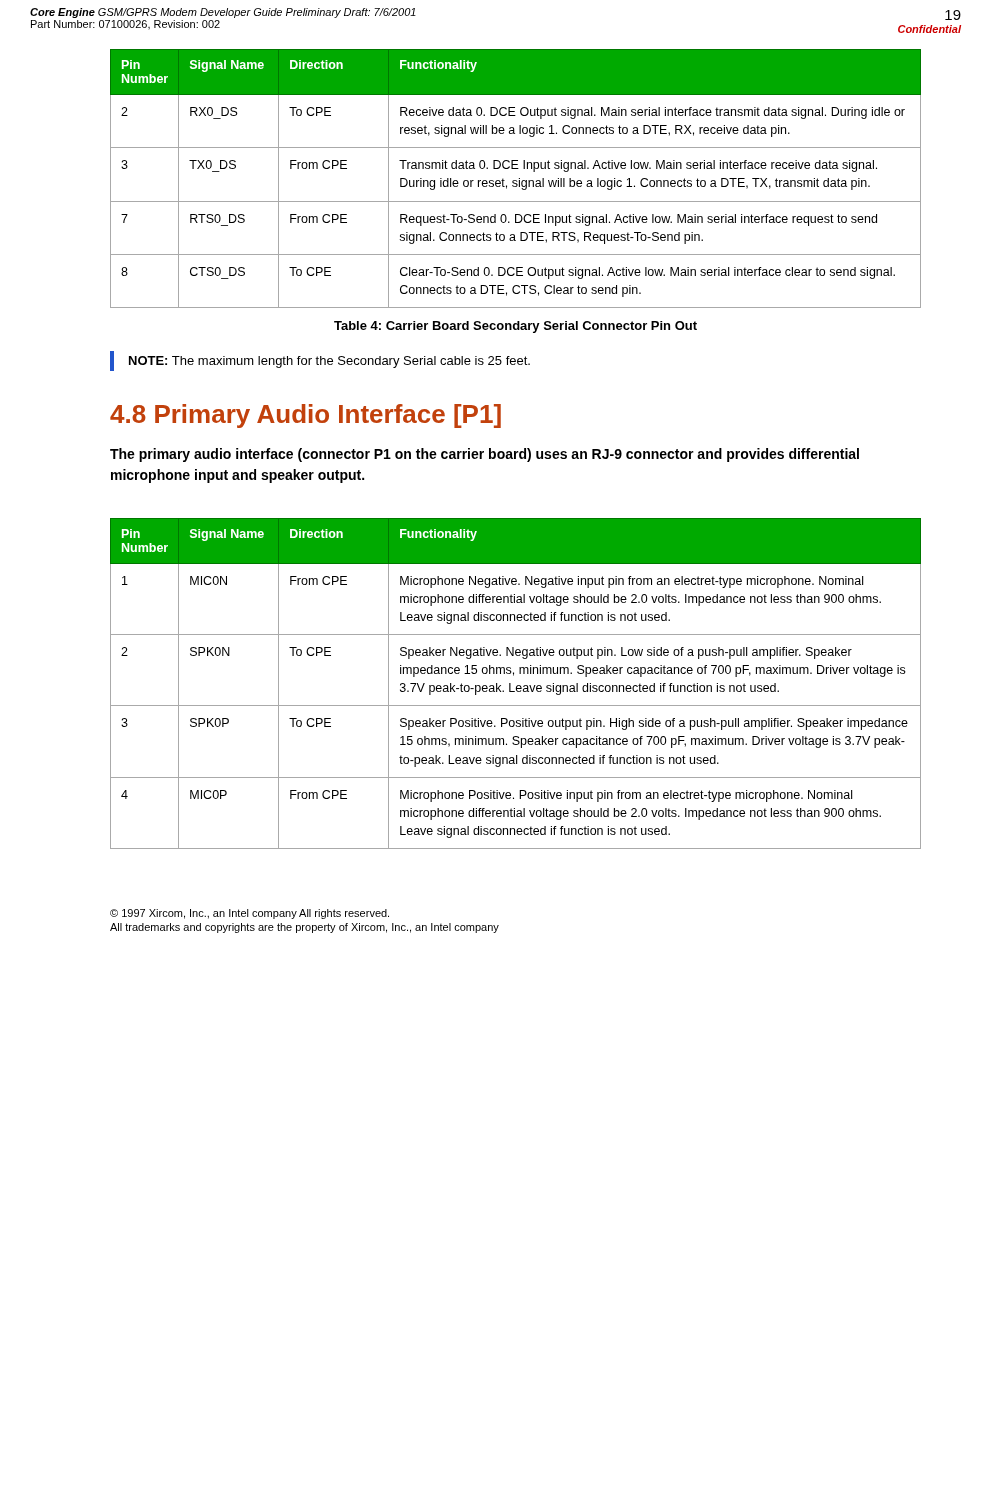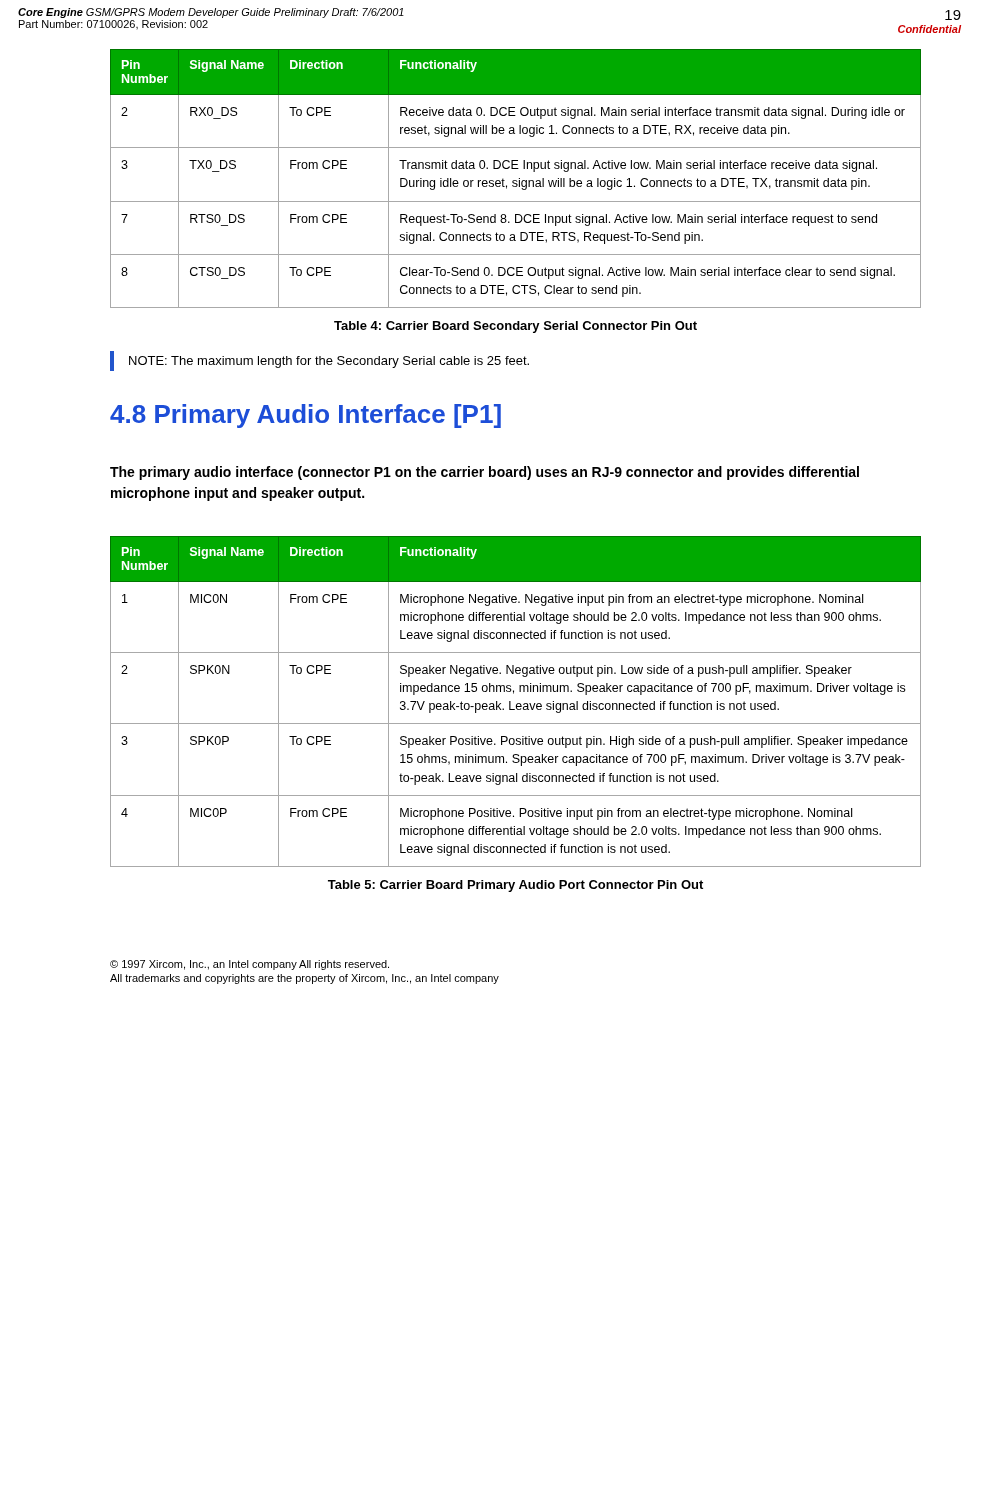--- a/index.html
+++ b/index.html
@@ -11,21 +11,21 @@
       width: 991px;
       min-height: 1486px;
       padding: 0;
     }
 
     
     .doc-header {
       display: flex;
       justify-content: space-between;
       align-items: flex-start;
-      padding: 6px 30px 4px 18px;
+      padding: 6px 30px 4px 30px;
       border-bottom: none;
       font-size: 11px;
       font-style: italic;
     }
     .header-left-top { font-style: italic; font-size: 11px; }
     .header-left-bottom { font-style: normal; font-size: 11px; }
     .header-page { font-size: 15px; font-style: normal; font-weight: normal; }
 
     .page-content {
       padding: 10px 70px 20px 110px;
@@ -72,28 +72,28 @@
     .note-block {
       display: flex;
       margin: 18px 0 28px 0;
       border-left: 4px solid #2255cc;
       padding-left: 14px;
     }
     .note-text {
       font-size: 13px;
       line-height: 1.5;
     }
-    .note-label { font-weight: normal; }
+    .note-label { font-weight: bold; }
 
     
     .section-heading {
       font-size: 26px;
       font-weight: bold;
-      color: #1d4ed8;
-      margin-bottom: 32px;
+      color: #c2410c;
+      margin-bottom: 14px;
       margin-top: 10px;
       font-style: italic;
     }
     .section-heading span { font-style: normal; }
 
     .section-body {
       font-size: 14px;
       line-height: 1.5;
       margin-bottom: 32px;
       font-weight: bold;
@@ -150,21 +150,21 @@
         <tr>
     <td>3</td>
     <td>TX0_DS</td>
     <td>From CPE</td>
     <td>Transmit data 0. DCE Input signal. Active low. Main serial interface receive data signal. During idle or reset, signal will be a logic 1. Connects to a DTE, TX, transmit data pin.</td>
   </tr>
         <tr>
     <td>7</td>
     <td>RTS0_DS</td>
     <td>From CPE</td>
-    <td>Request-To-Send 8. DCE Input signal. Active low. Main serial interface request to send signal. Connects to a DTE, RTS, Request-To-Send pin.</td>
+    <td>Request-To-Send 0. DCE Input signal. Active low. Main serial interface request to send signal. Connects to a DTE, RTS, Request-To-Send pin.</td>
   </tr>
         <tr>
     <td>8</td>
     <td>CTS0_DS</td>
     <td>To CPE</td>
     <td>Clear-To-Send 0. DCE Output signal. Active low. Main serial interface clear to send signal. Connects to a DTE, CTS, Clear to send pin.</td>
   </tr>
       </tbody>
   </table>
 
@@ -218,20 +218,19 @@
   </tr>
         <tr>
     <td>4</td>
     <td>MIC0P</td>
     <td>From CPE</td>
     <td>Microphone Positive. Positive input pin from an electret-type microphone. Nominal microphone differential voltage should be 2.0 volts. Impedance not less than 900 ohms. Leave signal disconnected if function is not used.</td>
   </tr>
       </tbody>
   </table>
 
-  <div class="table-caption">Table 5: Carrier Board Primary Audio Port Connector Pin Out</div>
 
 </div>
 
 <div class="doc-footer">
   <div class="doc-footer-line">© 1997 Xircom, Inc., an Intel company All rights reserved.</div>
   <div class="doc-footer-line">All trademarks and copyrights are the property of Xircom, Inc., an Intel company</div>
 </div>
 
 </body></html>

